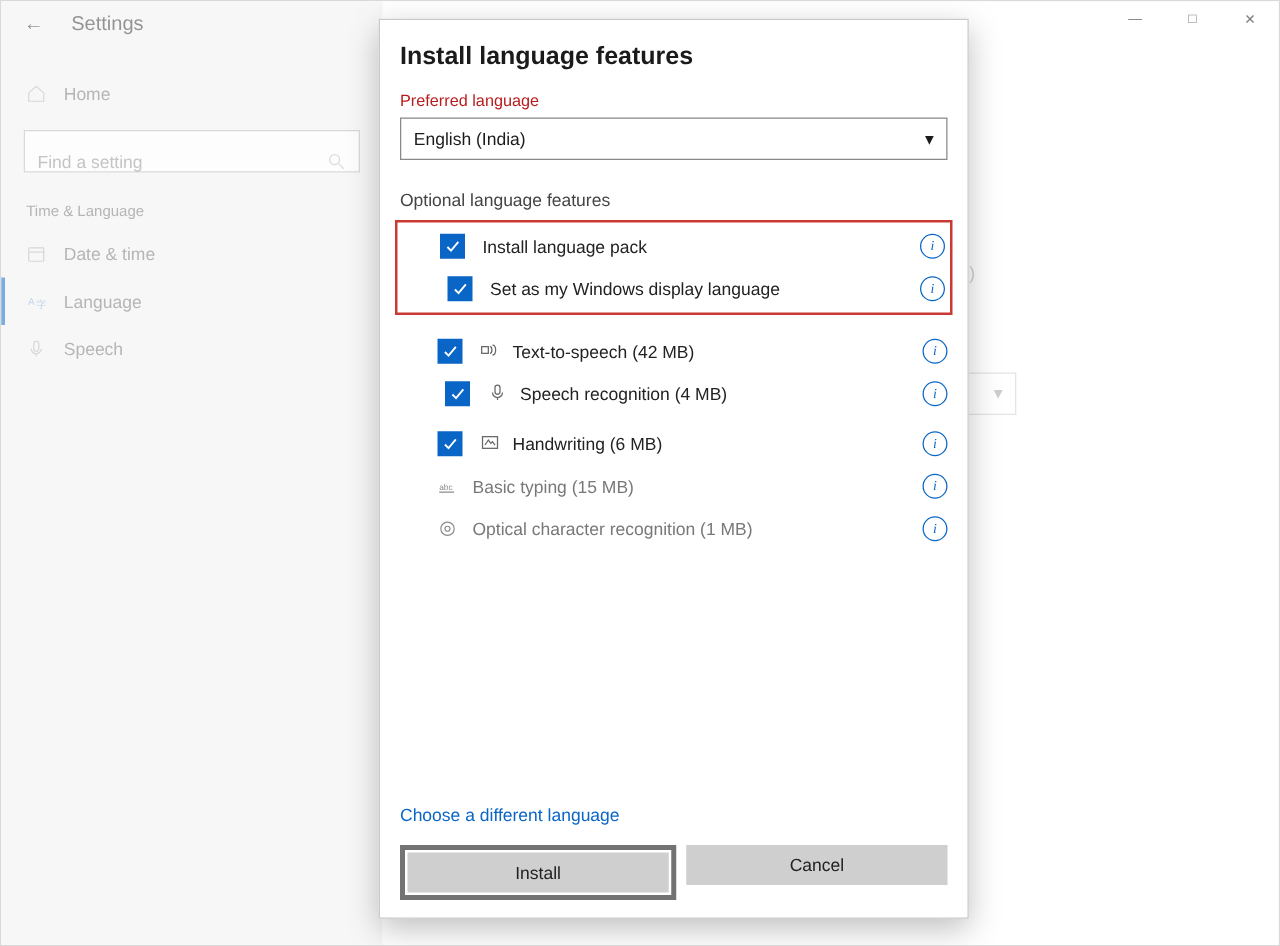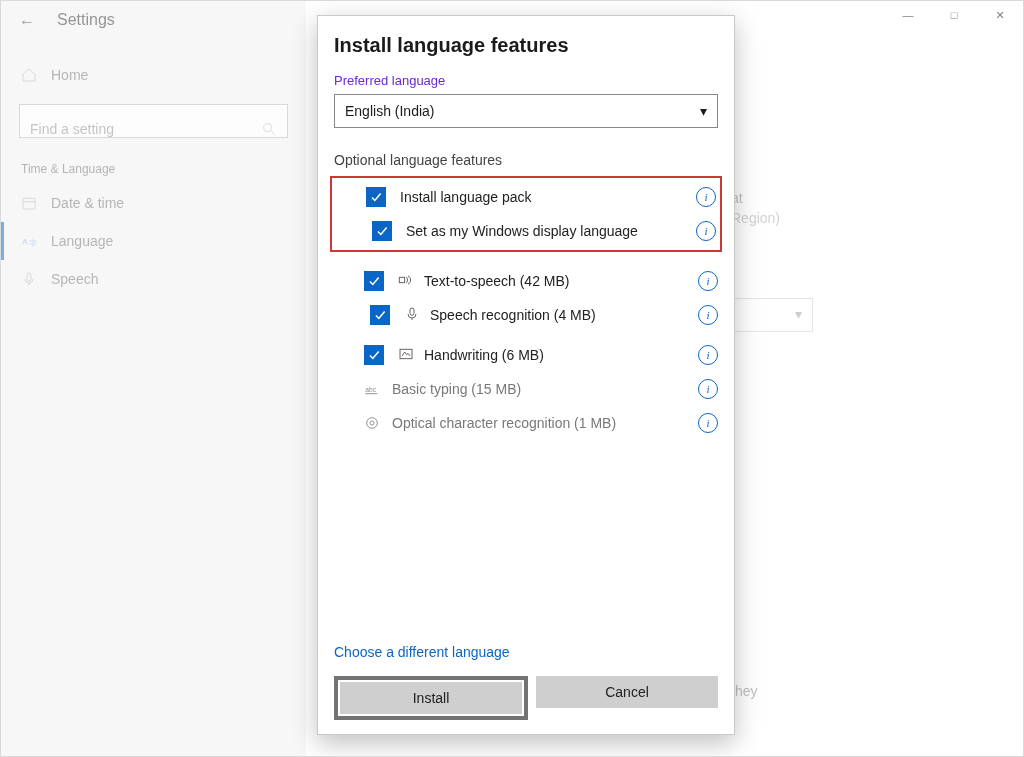--- a/index.html
+++ b/index.html
@@ -19,23 +19,23 @@
   .sb .row{display:flex;align-items:center;gap:14px;padding:11px 20px;font-size:14px;}
   .sb .row.sel{border-left:3px solid #0a66c6;padding-left:17px;}
   .sb .sec{padding:14px 20px 8px;color:#777;font-size:12px;}
   .search{margin:10px 18px;height:32px;border:1px solid #bdbdbd;background:#fff;display:flex;align-items:flex-end;justify-content:space-between;padding:0 10px;color:#767676;font-size:14px;}
   .ic{width:16px;height:16px;display:inline-flex;align-items:center;justify-content:center;color:#777;}
   .ic svg{width:16px;height:16px;stroke:currentColor;fill:none;stroke-width:1.4;}
   
   .bg-right{position:absolute;left:730px;top:188px;color:#888;font-size:14px;line-height:1.4;}
   .bg-right .faint{color:#aaa;}
   
-  .modal{position:absolute;left:316px;top:14px;width:418px;height:720px;background:#fff;border:1px solid #c9c9c9;box-shadow:0 8px 24px rgba(0,0,0,0.25);box-sizing:border-box;padding:18px 16px 14px 16px;display:flex;flex-direction:column;}
+  .modal{position:absolute;left:302px;top:14px;width:472px;height:720px;background:#fff;border:1px solid #c9c9c9;box-shadow:0 8px 24px rgba(0,0,0,0.25);box-sizing:border-box;padding:18px 16px 14px 16px;display:flex;flex-direction:column;}
   .modal h1{margin:0 0 16px 0;font-weight:600;font-size:20px;}
-  .lbl{font-size:13px;color:#6d28d9;margin-bottom:6px;}
+  .lbl{font-size:13px;color:#b91c1c;margin-bottom:6px;}
   .dropdown{border:1px solid #888;height:32px;display:flex;align-items:center;justify-content:space-between;padding:0 10px;font-size:14px;margin-bottom:18px;}
   .section-title{font-size:14px;color:#444;margin:6px 0 10px;}
   .feat{display:flex;align-items:center;height:34px;position:relative;padding-left:30px;}
   .feat.indent{padding-left:36px;}
   .chk{width:20px;height:20px;border:0;background:#0a66c6;display:inline-flex;align-items:center;justify-content:center;margin-right:14px;flex:none;}
   .chk svg{stroke:#fff;stroke-width:2.6;fill:none;width:14px;height:14px;}
   .feat .txt{flex:1;font-size:14px;color:#222;}
   .feat .info{width:18px;height:18px;border:1.4px solid #0a66c6;border-radius:50%;display:flex;align-items:center;justify-content:center;color:#0a66c6;font-size:11px;font-style:italic;margin-left:auto;font-family:Georgia,serif;}
   .req .feat .txt{color:#787878;}
   .req .ic{color:#8c8c8c;margin-right:12px;}

